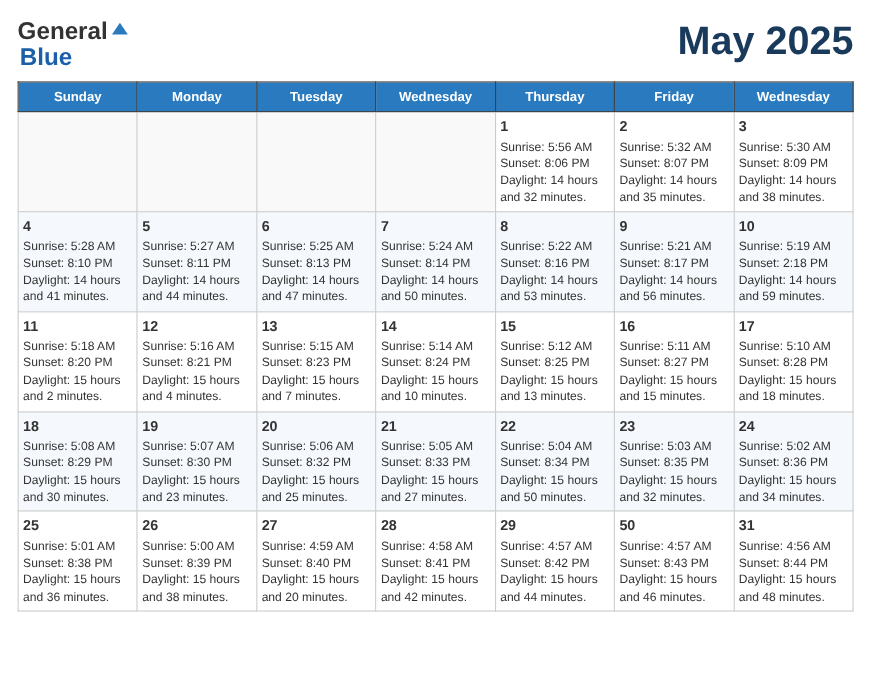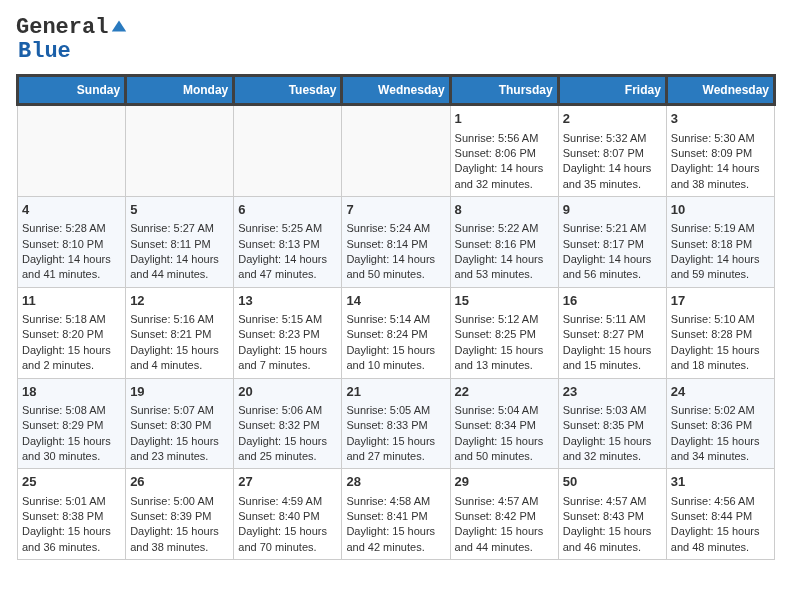--- a/index.html
+++ b/index.html
@@ -8,21 +8,20 @@
       background: #fff;
       width: 792px;
       min-height: 612px;
       padding: 16px;
     }
     .header {
       display: flex;
       justify-content: space-between;
       align-items: flex-start;
       margin-bottom: 10px;
-      font-family: Liberation Mono, monospace;
     }
     .logo {
       display: flex;
       align-items: center;
     }
     .logo-text {
       font-size: 22px;
       font-weight: bold;
       line-height: 1.1;
     }
@@ -49,24 +48,24 @@
     }
     table {
       width: 100%;
       border-collapse: collapse;
       font-size: 11px;
     }
     thead th {
       background-color: #2a7abf;
       color: #fff;
       padding: 6px 4px;
-      text-align: right;
+      text-align: center;
       font-size: 12px;
       font-weight: bold;
-      border: 3px solid #404040;
+      border: 1px solid #404040;
     }
     tbody td {
       vertical-align: top;
       padding: 4px 4px;
       border: 1px solid #ccc;
       width: 108px;
       min-height: 80px;
       background: #fff;
       color: #333;
       line-height: 1.4;
@@ -93,20 +92,21 @@
       <div style="display:flex;align-items:center;">
         <span class="logo-text logo-general">General</span>
         <svg class="logo-icon" viewBox="0 0 20 20">
           <polygon points="2,16 10,4 18,16" fill="#2a7abf"></polygon>
         </svg>
       </div>
       <span class="logo-text logo-blue" style="margin-left:2px;">Blue</span>
     </div>
   </div>
   <div class="title-area">
+    <h1>May 2025</h1>
   </div>
 </div>
 
 <table>
   <thead>
     <tr id="header-row">
     <th>Sunday</th>
         <th>Monday</th>
         <th>Tuesday</th>
         <th>Wednesday</th>
@@ -182,21 +182,21 @@
         <td>
           <span class="day-num">9</span>
           <div>Sunrise: 5:21 AM</div>
           <div>Sunset: 8:17 PM</div>
           <div>Daylight: 14 hours</div>
           <div>and 56 minutes.</div>
         </td>
         <td>
           <span class="day-num">10</span>
           <div>Sunrise: 5:19 AM</div>
-          <div>Sunset: 8:18 PM</div>
+          <div>Sunset: 2:18 PM</div>
           <div>Daylight: 14 hours</div>
           <div>and 59 minutes.</div>
         </td>
       </tr>
       <tr>
         <td>
           <span class="day-num">11</span>
           <div>Sunrise: 5:18 AM</div>
           <div>Sunset: 8:20 PM</div>
           <div>Daylight: 15 hours</div>
@@ -309,21 +309,21 @@
           <div>Sunrise: 5:00 AM</div>
           <div>Sunset: 8:39 PM</div>
           <div>Daylight: 15 hours</div>
           <div>and 38 minutes.</div>
         </td>
         <td>
           <span class="day-num">27</span>
           <div>Sunrise: 4:59 AM</div>
           <div>Sunset: 8:40 PM</div>
           <div>Daylight: 15 hours</div>
-          <div>and 70 minutes.</div>
+          <div>and 20 minutes.</div>
         </td>
         <td>
           <span class="day-num">28</span>
           <div>Sunrise: 4:58 AM</div>
           <div>Sunset: 8:41 PM</div>
           <div>Daylight: 15 hours</div>
           <div>and 42 minutes.</div>
         </td>
         <td>
           <span class="day-num">29</span>

